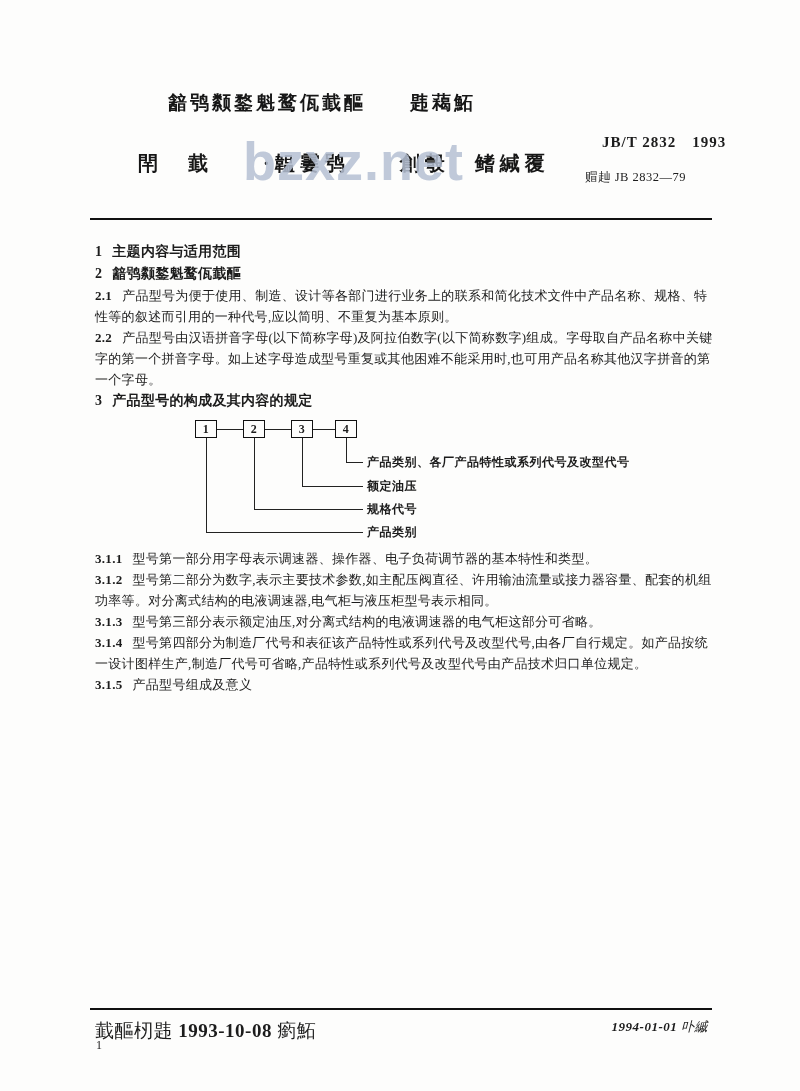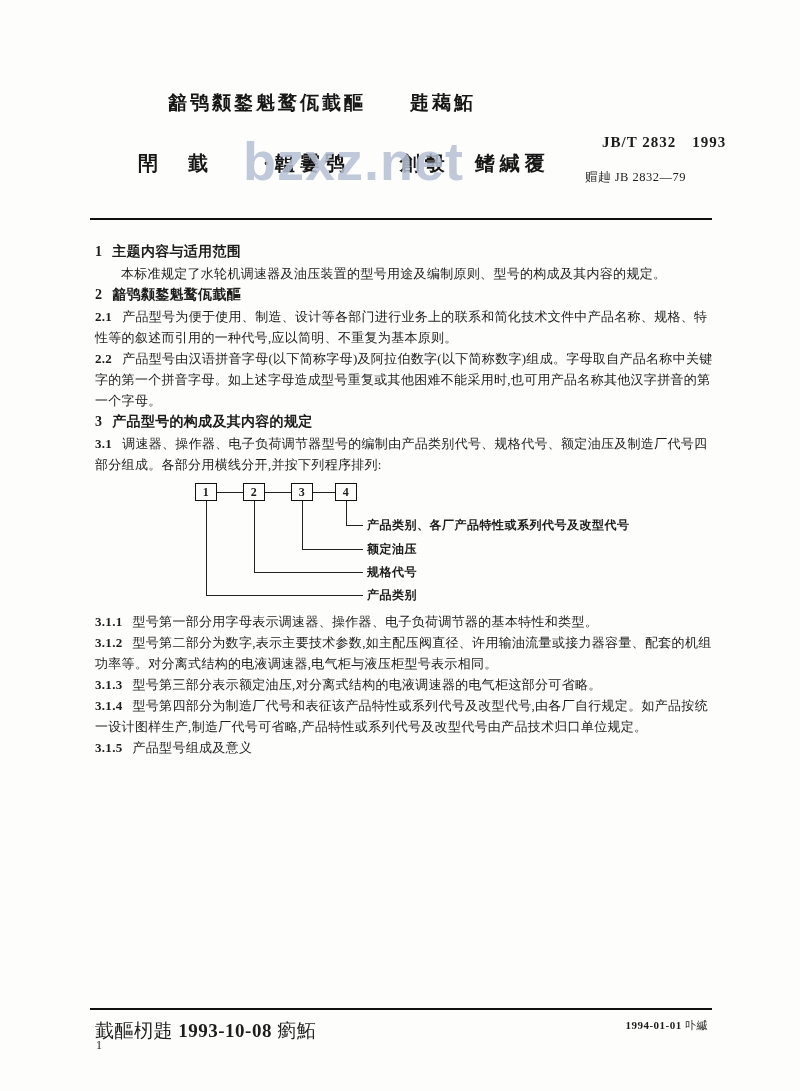--- a/index.html
+++ b/index.html
@@ -75,21 +75,21 @@
   .footer-rule {
     position:absolute; left:90px; top:1008px;
     width:622px; height:1.5px; background:#111;
   }
   .footer-left {
     position:absolute; left:95px; top:1018px;
     font-size:19px; letter-spacing:0.5px;
   }
   .footer-right {
     position:absolute; right:92px; top:1018px;
-    font-size:11px; letter-spacing:0.5px;
+    font-size:13px; letter-spacing:0.5px;font-style:italic;
   }
   .footer-left b, .footer-right b { font-weight:bold; }
   .pagenum {
     position:absolute; left:96px; top:1038px;
     font-size:12px;
   }
 </style>
 </head>
 <body>
 
@@ -99,30 +99,28 @@
   <div class="docnum">JB/T 2832　1993</div>
   <div class="title2">閈　韯　　·韞霋鸮　　創彀　鳍緘覆</div>
   <div class="supersedes">赗赸 JB 2832—79</div>
   <div class="watermark">bzxz.net</div>
   <div class="header-rule"></div>
 
   <div class="content">
 
     <h2><span class="num">1</span><span>主题内容与适用范围</span></h2>
 
-    <p class="sec1p mt8">本标准规定了水轮机调速器及油压装置的型号用途及编制原则、型号的构成及其内容的规定。</p>
 
     <h2 class="mt10"><span class="num">2</span><span>韽鸮颣鍪魁鹜佤韯醧</span></h2>
 
     <p class="mt8"><span class="num">2.1</span><span>产品型号为便于使用、制造、设计等各部门进行业务上的联系和简化技术文件中产品名称、规格、特性等的叙述而引用的一种代号,应以简明、不重复为基本原则。</span></p>
     <p class="mt6"><span class="num">2.2</span><span>产品型号由汉语拼音字母(以下简称字母)及阿拉伯数字(以下简称数字)组成。字母取自产品名称中关键字的第一个拼音字母。如上述字母造成型号重复或其他困难不能采用时,也可用产品名称其他汉字拼音的第一个字母。</span></p>
 
     <h2 class="mt12"><span class="num">3</span><span>产品型号的构成及其内容的规定</span></h2>
 
-    <p class="mt8"><span class="num">3.1</span><span>调速器、操作器、电子负荷调节器型号的编制由产品类别代号、规格代号、额定油压及制造厂代号四部分组成。各部分用横线分开,并按下列程序排列:</span></p>
 
     <div class="diagram">
       <div class="dbox" style="left:100px">1</div>
       <div class="dbox" style="left:148px">2</div>
       <div class="dbox" style="left:196px">3</div>
       <div class="dbox" style="left:240px">4</div>
 
       <div class="dline" style="left:122px;top:9px;width:26px;height:1px"></div>
       <div class="dline" style="left:170px;top:9px;width:26px;height:1px"></div>
       <div class="dline" style="left:218px;top:9px;width:22px;height:1px"></div>

